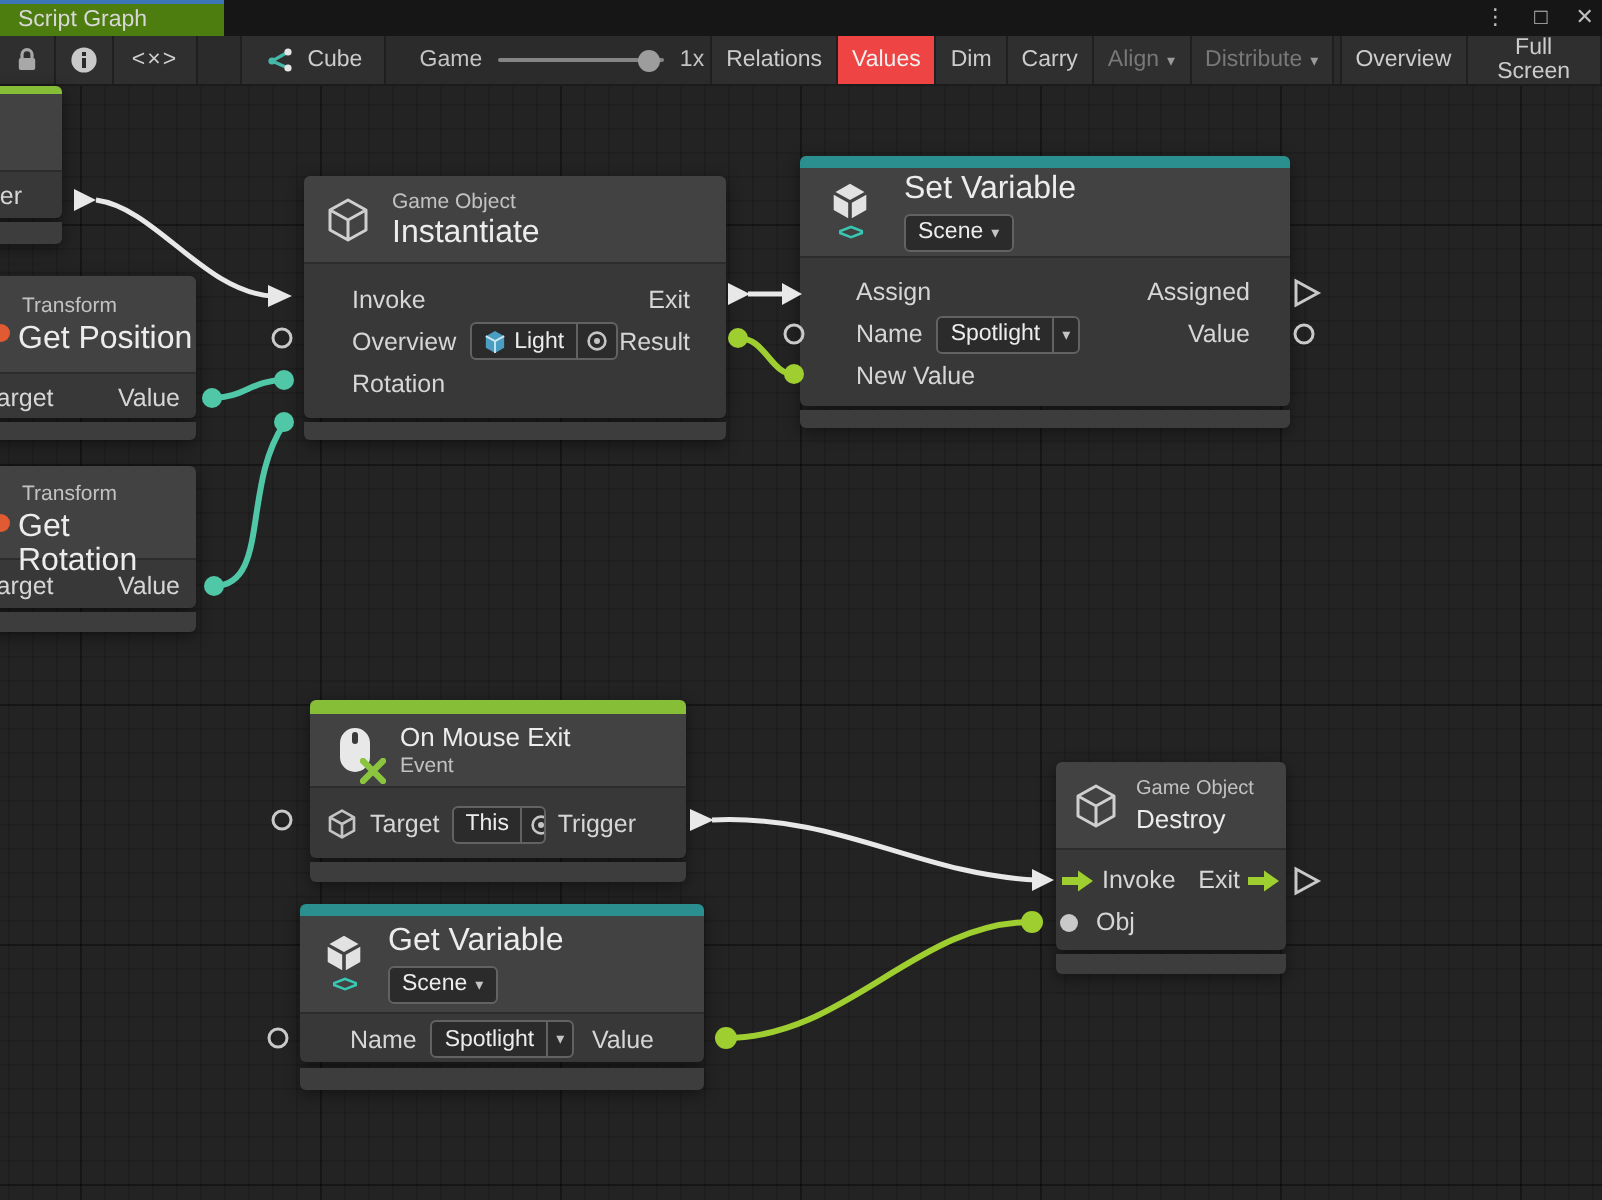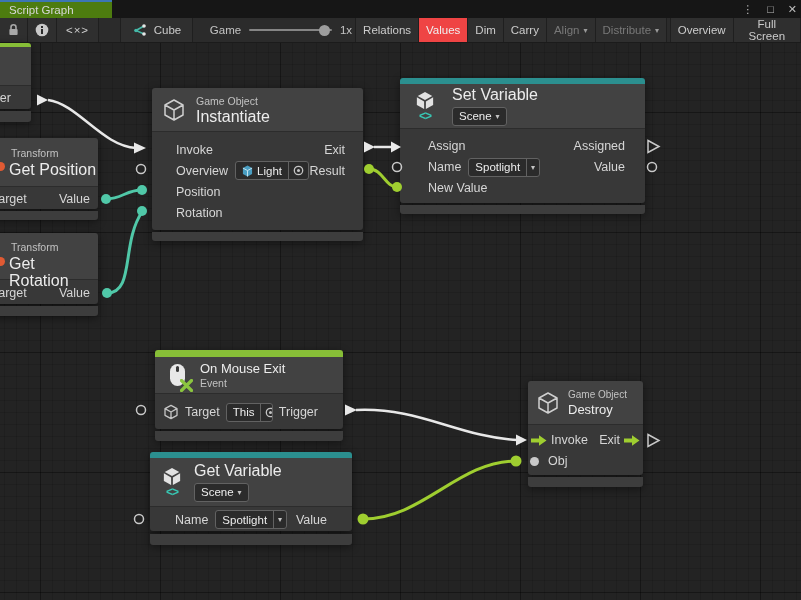--- a/index.html
+++ b/index.html
@@ -243,23 +243,20 @@
               <span class="seg sep">
                 <svg width="11" height="11" viewBox="0 0 11 11">
                     <circle cx="5.5" cy="5.5" r="4.2" fill="none" stroke="#c4c4c4" stroke-width="1.3"></circle>
                     <circle cx="5.5" cy="5.5" r="1.5" fill="#c4c4c4"></circle>
                   </svg>
               </span>
             </span>
           </span>
           <span>Result</span>
         </div>
-        <div class="prow" style="height:21px; padding:0 18px 0 24px;">
-          <span>Position</span>
-        </div>
         <div class="prow" style="height:21px; padding:0 18px 0 24px;text-align:right;">
           <span>Rotation</span>
         </div>
       </div>
     </div>
     <div class="nfoot" style="height:9px;"></div>
   </div>
 
   <div class="node" style="left:400px; top:78px; width:245px;">
     <div class="nmain">

